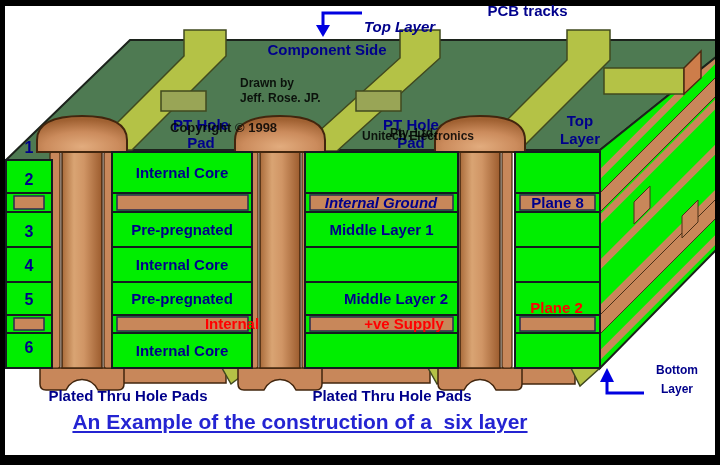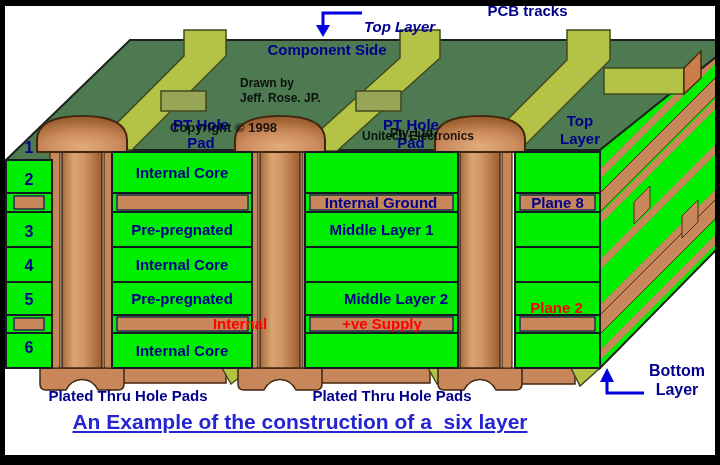--- a/index.html
+++ b/index.html
@@ -188,34 +188,34 @@
 <div class="num" style="top:171px;">2</div>
 <div class="num" style="top:223px;">3</div>
 <div class="num" style="top:257px;">4</div>
 <div class="num" style="top:291px;">5</div>
 <div class="num" style="top:339px;">6</div>
 
 <div class="lbl" style="left:112px;top:152px;width:140px;line-height:41px;">Internal Core</div>
 <div class="lbl" style="left:112px;top:212px;width:140px;line-height:35px;">Pre-pregnated</div>
 <div class="lbl" style="left:112px;top:247px;width:140px;line-height:35px;">Internal Core</div>
 <div class="lbl" style="left:112px;top:282px;width:140px;line-height:33px;">Pre-pregnated</div>
-<div class="lbl red" style="left:116px;top:315px;width:152px;line-height:18px;padding-left:48px;">Internal</div>
+<div class="lbl red" style="left:108px;top:315px;width:152px;line-height:18px;padding-left:48px;">Internal</div>
 <div class="lbl" style="left:112px;top:333px;width:140px;line-height:35px;">Internal Core</div>
 
-<div class="lbl navy" style="left:305px;top:193px;width:152px;line-height:19px;">Internal Ground</div>
+<div class="lbl navy" style="left:305px;top:193px;width:152px;line-height:19px;font-style:italic;">Internal Ground</div>
 <div class="lbl" style="left:305px;top:212px;width:153px;line-height:35px;">Middle Layer 1</div>
 <div class="lbl" style="left:305px;top:282px;width:182px;line-height:33px;">Middle Layer 2</div>
-<div class="lbl red" style="left:293px;top:315px;width:178px;line-height:18px;">+ve Supply</div>
+<div class="lbl red" style="left:315px;top:315px;width:178px;line-height:18px;">+ve Supply</div>
 
 <div class="lbl navy" style="left:515px;top:193px;width:85px;line-height:19px;">Plane 8</div>
 <div class="lbl red" style="left:515px;top:299px;width:83px;line-height:18px;">Plane 2</div>
 
 <div class="lbl" style="left:28px;top:387px;width:200px;">Plated Thru Hole Pads</div>
 <div class="lbl" style="left:292px;top:387px;width:200px;">Plated Thru Hole Pads</div>
-<div class="lbl" style="left:638px;top:361px;width:78px;line-height:19px;font-size:16px;"><span>Bottom</span><br><span>Layer</span></div>
+<div class="lbl" style="left:638px;top:361px;width:78px;line-height:19px;font-size:12px;"><span>Bottom</span><br><span>Layer</span></div>
 
 <div class="wm" style="left:240px;top:76px;">Drawn by</div>
 <div class="wm" style="left:240px;top:91px;">Jeff. Rose. JP.</div>
 <div class="wm" style="left:170px;top:120px;font-size:13px;">Copyright © 1998</div>
 <div class="wm" style="left:362px;top:113px;margin-top:16px;">Unitech Electronics</div>
 <div class="wm" style="left:390px;top:126px;">Pty. Ltd.</div>
 
 <div class="cap" style="left:0px;top:410px;width:600px;text-decoration:underline;">An Example of the construction of a  six layer</div>
 
 </div>

